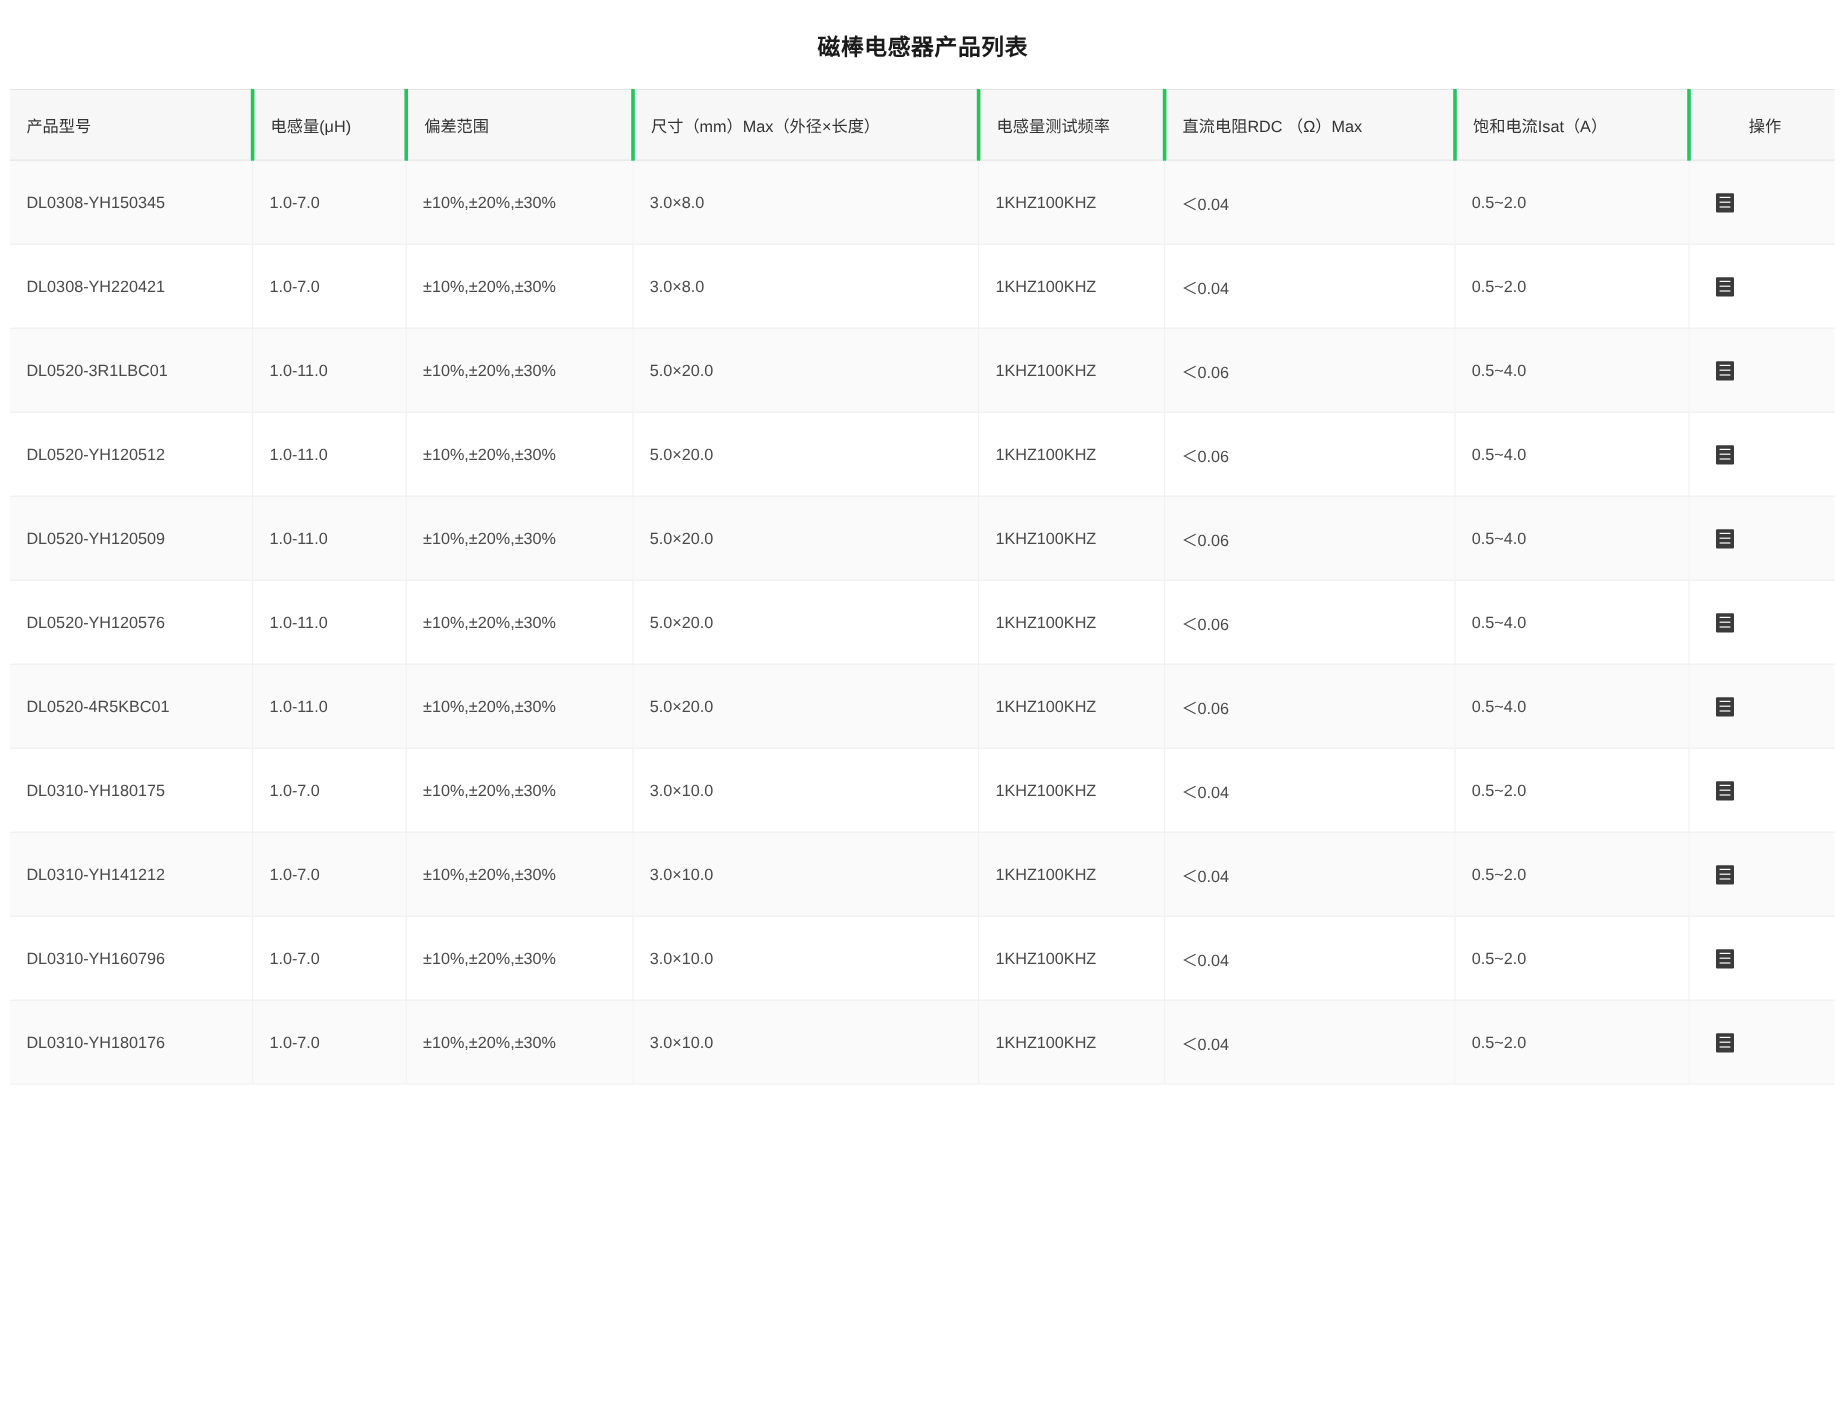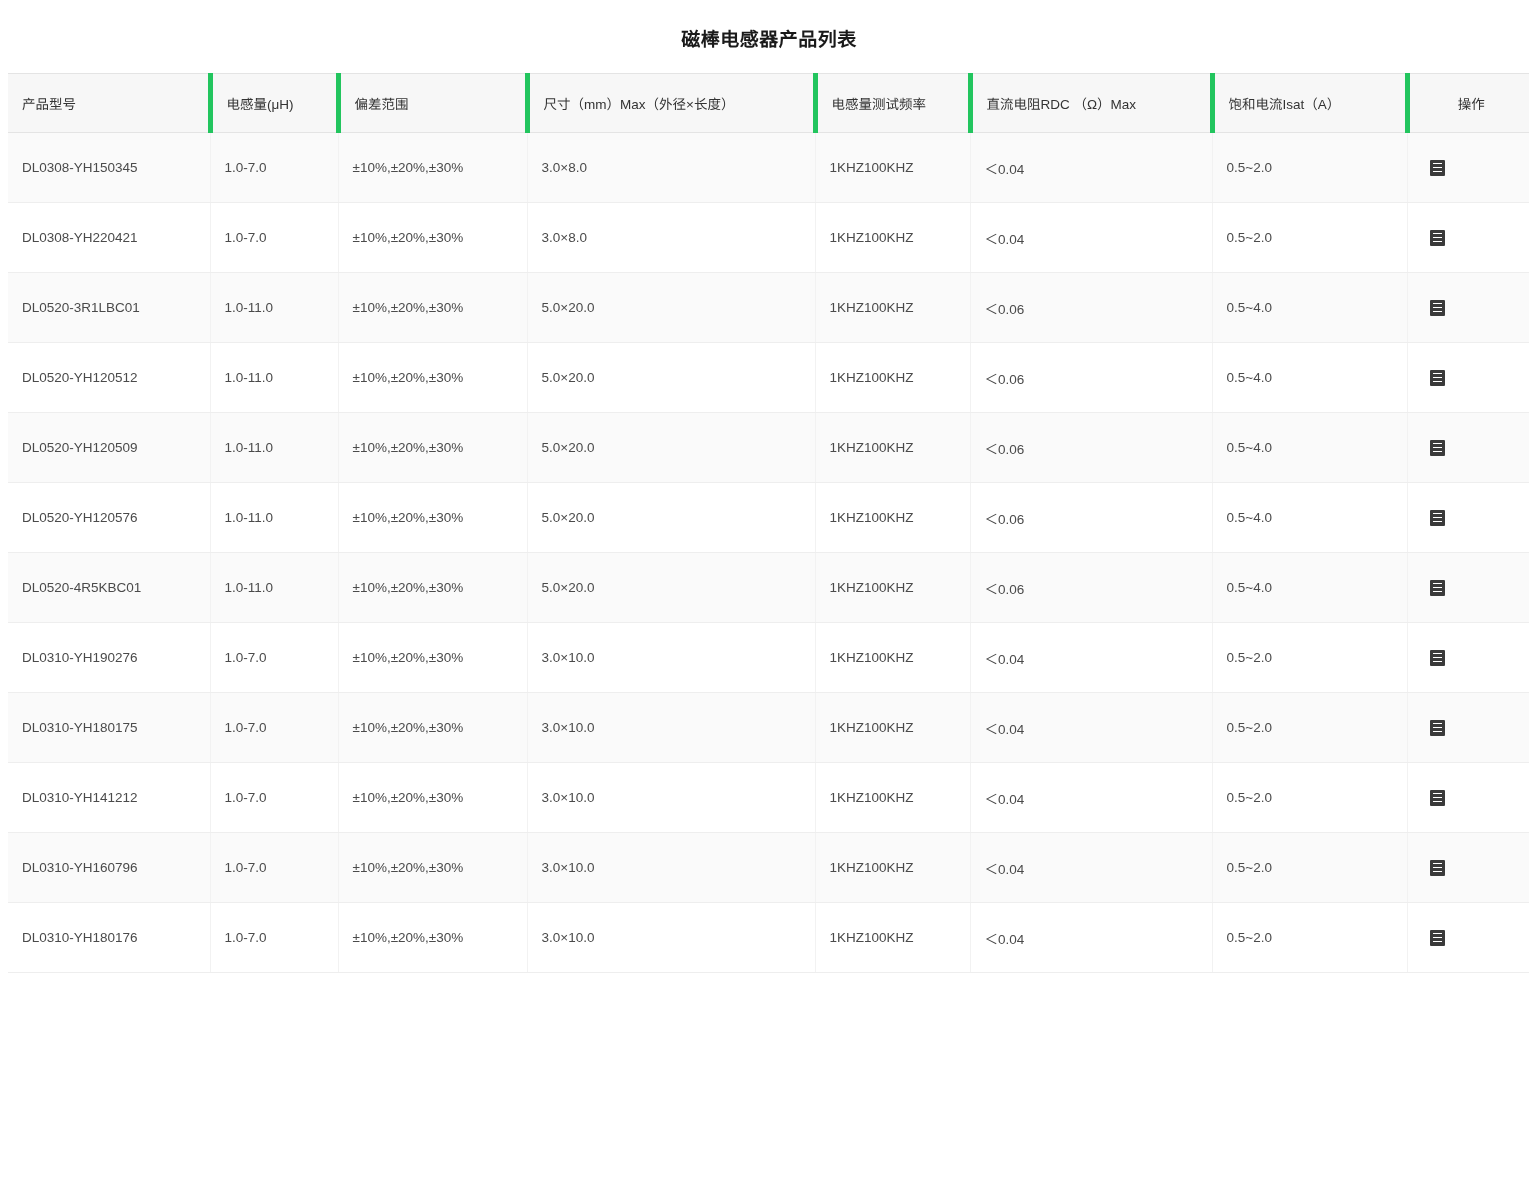--- a/index.html
+++ b/index.html
@@ -32,21 +32,21 @@
   table.product-table {
     width: 100%;
     border-collapse: collapse;
     font-size: 13.5px;
     table-layout: fixed;
   }
   table.product-table thead th {
     background: #f7f7f7;
     border-top: 1px solid #e4e4e4;
     border-bottom: 1px solid #e4e4e4;
-    border-right: 5px solid #22c55e;
+    border-right: 3px solid #22c55e;
     text-align: left;
     font-weight: normal;
     color: #333333;
     padding: 16px 10px 16px 14px;
     height: 26px;
     vertical-align: middle;
     white-space: nowrap;
     overflow: hidden;
   }
   table.product-table thead th:last-child {
@@ -209,30 +209,20 @@
           <td>DL0520-4R5KBC01</td>
           <td>1.0-11.0</td>
           <td>±10%,±20%,±30%</td>
           <td>5.0×20.0</td>
           <td>1KHZ100KHZ</td>
           <td>＜0.06</td>
           <td>0.5~4.0</td>
           <td class="action-cell"><span class="doc-icon"></span></td>
         </tr>
         <tr>
-          <td>DL0310-YH190276</td>
-          <td>1.0-7.0</td>
-          <td>±10%,±20%,±30%</td>
-          <td>3.0×10.0</td>
-          <td>1KHZ100KHZ</td>
-          <td>＜0.04</td>
-          <td>0.5~2.0</td>
-          <td class="action-cell"><span class="doc-icon"></span></td>
-        </tr>
-        <tr>
           <td>DL0310-YH180175</td>
           <td>1.0-7.0</td>
           <td>±10%,±20%,±30%</td>
           <td>3.0×10.0</td>
           <td>1KHZ100KHZ</td>
           <td>＜0.04</td>
           <td>0.5~2.0</td>
           <td class="action-cell"><span class="doc-icon"></span></td>
         </tr>
         <tr>

